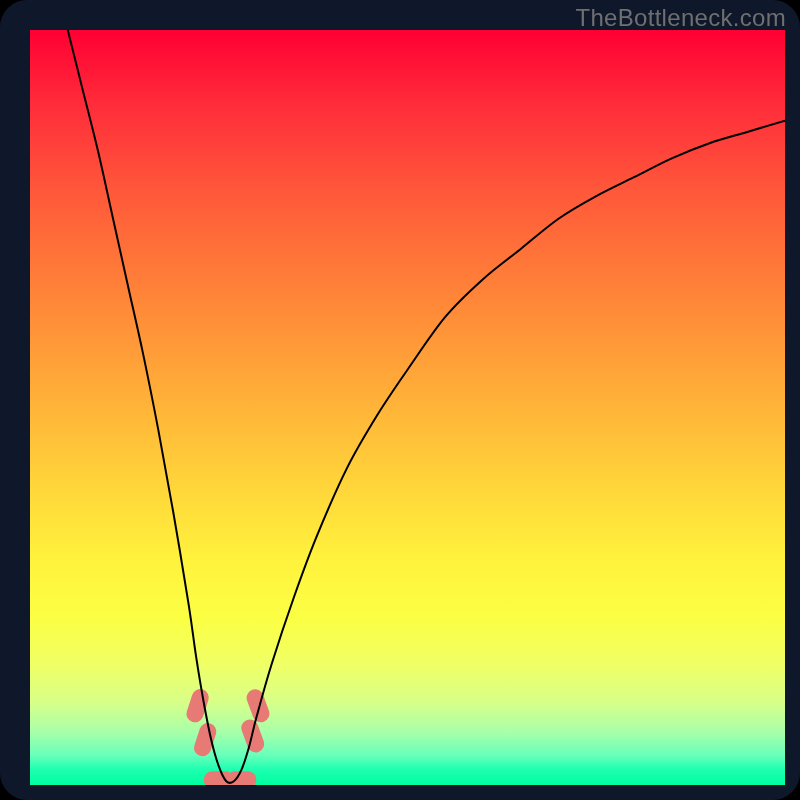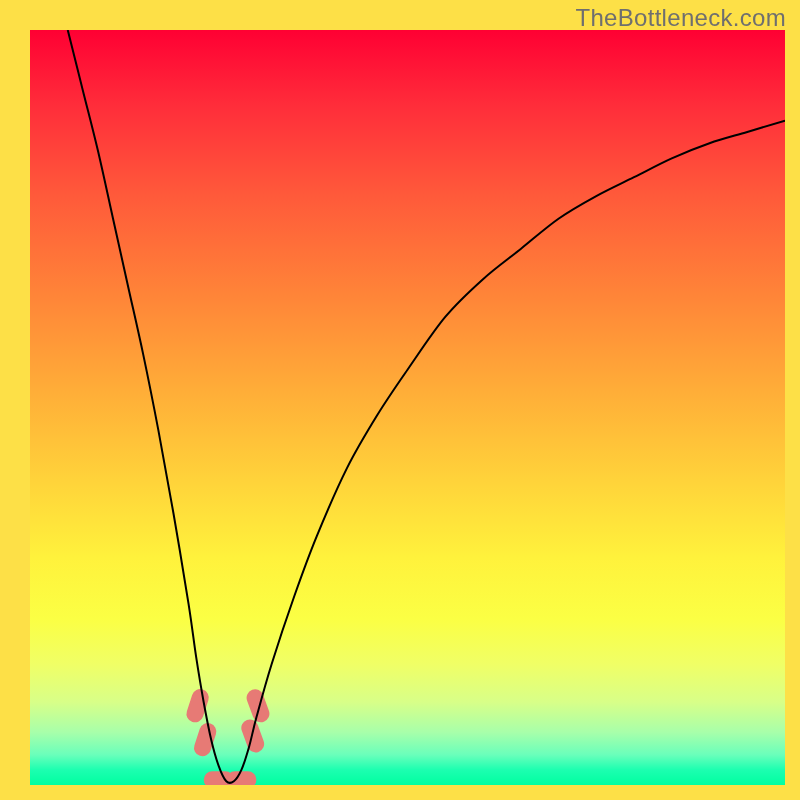--- a/index.html
+++ b/index.html
@@ -8,21 +8,22 @@
     width: 800px;
     height: 800px;
     overflow: hidden;
     background: #000;
     font-family: Arial, Helvetica, sans-serif;
   }
   .frame {
     position: relative;
     width: 800px;
     height: 800px;
-    background: #fde047;
+    background: #0f172a;
+    border-radius: 27px;
   }
   .plot-area {
     position: absolute;
     left: 30px;
     top: 30px;
     width: 755px;
     height: 755px;
     
     background: linear-gradient(
       to bottom,

